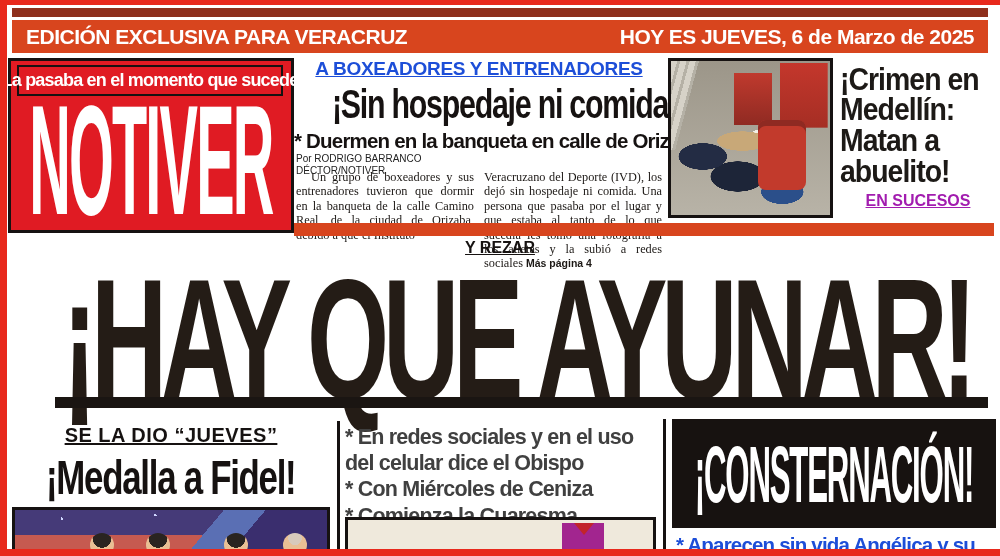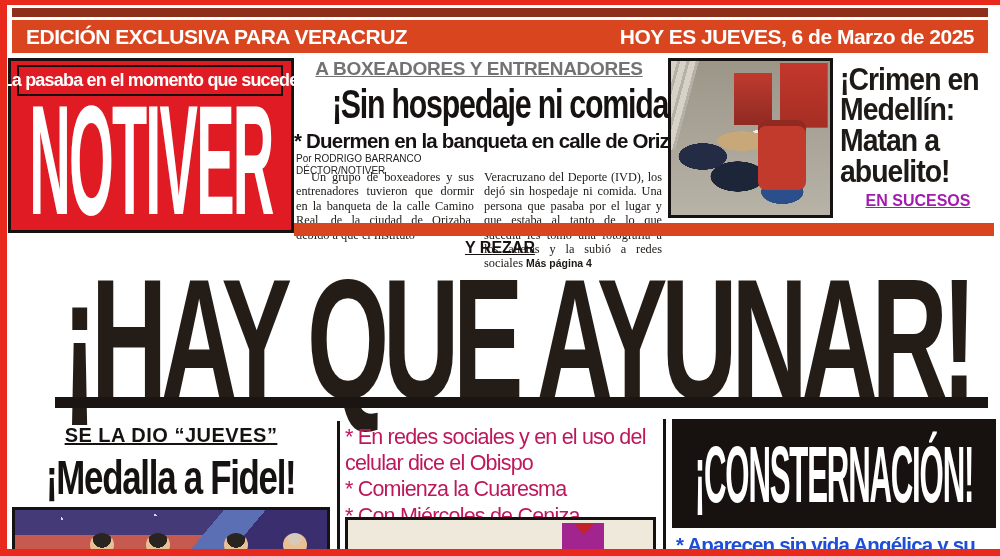--- a/index.html
+++ b/index.html
@@ -20,21 +20,21 @@
             border:3px solid #161211;box-sizing:border-box;}
   .logo-tagline{position:absolute;left:6px;top:4px;width:262px;height:27px;border:2px solid #161211;
             background:#e01b23;display:flex;align-items:center;justify-content:center;}
   .logo-tagline span{color:#fff;font-weight:bold;font-size:18px;letter-spacing:-0.8px;white-space:nowrap;}
   .logo-word{position:absolute;left:0;top:34px;width:100%;height:132px;display:flex;align-items:center;justify-content:center;}
   .logo-word span{color:#fff;font-weight:bold;font-size:96px;line-height:1;letter-spacing:-3px;
             transform:scale(0.60,1.62);white-space:nowrap;}
   
   .lead{position:absolute;left:294px;top:58px;width:370px;}
   .lead-kicker{text-align:center;font-weight:bold;font-size:19px;letter-spacing:-0.3px;
-            text-decoration:underline;color:#737373;}
+            text-decoration:underline;color:#1d4ed8;}
   .lead-headline{margin-top:1px;text-align:center;}
   .lead-headline span{display:inline-block;font-weight:bold;font-size:37px;letter-spacing:-1.5px;
             transform:scale(0.82,1.12);transform-origin:center top;white-space:nowrap;color:#161211;}
   .lead-subhead{margin-top:6px;text-align:center;font-weight:bold;font-size:20.5px;letter-spacing:-0.8px;
             white-space:nowrap;color:#161211;}
   .lead-byline{position:absolute;left:2px;top:95px;font-size:10px;font-weight:normal;line-height:1.15;color:#222;}
   .lead-cols{position:absolute;left:2px;top:112px;width:366px;display:flex;gap:10px;}
   .lead-col{width:178px;font-family:"Liberation Serif",serif;font-size:12.3px;line-height:1.17;
             text-align:justify;color:#1c1815;}
   .indent{text-indent:15px;}
@@ -81,22 +81,22 @@
   .photo-medal{position:absolute;left:12px;top:507px;width:318px;height:49px;border:3px solid #161211;
             box-sizing:border-box;
             background:
               radial-gradient(circle 2px at 15% 20%,#cfd6ff 0 60%,rgba(0,0,0,0) 61%),
               radial-gradient(circle 2px at 45% 12%,#cfd6ff 0 60%,rgba(0,0,0,0) 61%),
               linear-gradient(130deg,rgba(0,0,0,0) 60%,#5a6fb4 60% 72%,#3a2e6e 72%),
               linear-gradient(#453a78 0 58%,#c65a50 58% 100%);}
   .photo-medal .head{position:absolute;bottom:-4px;width:24px;height:24px;border-radius:50%;
             background:radial-gradient(circle at 50% 22%,#2a2420 0 42%,#e9bf94 43%);}
   .photo-medal .head.bald{background:radial-gradient(circle at 50% 22%,#d8cabb 0 30%,#e9bf94 31%);}
-  .lent{position:absolute;left:345px;top:424px;width:313px;font-weight:normal;font-size:21.5px;
-            line-height:1.22;letter-spacing:-0.8px;color:#be185d;}
+  .lent{position:absolute;left:345px;top:424px;width:313px;font-weight:bold;font-size:21.5px;
+            line-height:1.22;letter-spacing:-0.8px;color:#404040;}
   .photo-church{position:absolute;left:345px;top:517px;width:311px;height:39px;border:3px solid #161211;
             box-sizing:border-box;
             background:
               linear-gradient(90deg,rgba(0,0,0,0) 0 86%,#c3c7ca 86% 100%),
               repeating-linear-gradient(90deg,rgba(0,0,0,0) 0 44px,#cbc0a8 44px 50px),
               linear-gradient(#f0ead d,#ded5c2);
             background-color:#efe9dc;}
   .photo-church .bishop{position:absolute;left:70%;top:3px;width:14%;height:100%;background:#a2258f;}
   .photo-church .bishop:before{content:"";position:absolute;left:30%;top:0;border-left:10px solid rgba(0,0,0,0);
             border-right:10px solid rgba(0,0,0,0);border-top:12px solid #c2242a;}
@@ -181,22 +181,22 @@
   </div>
   <div class="photo-medal">
     <div class="head" style="left:24%"></div>
     <div class="head" style="left:42%"></div>
     <div class="head" style="left:67%"></div>
     <div class="head bald" style="left:86%"></div>
   </div>
 
   <div class="lent">
     <div>* En redes sociales y en el uso del celular dice el Obispo</div>
+    <div>* Con Miércoles de Ceniza</div>
     <div>* Comienza la Cuaresma</div>
-    <div>* Con Miércoles de Ceniza</div>
   </div>
   <div class="photo-church">
     <div class="bishop"></div>
   </div>
 
   <div class="consternation-box">
     <span>¡CONSTERNACIÓN!</span>
   </div>
   <div class="consternation-sub">* Aparecen sin vida Angélica y su</div>
 

